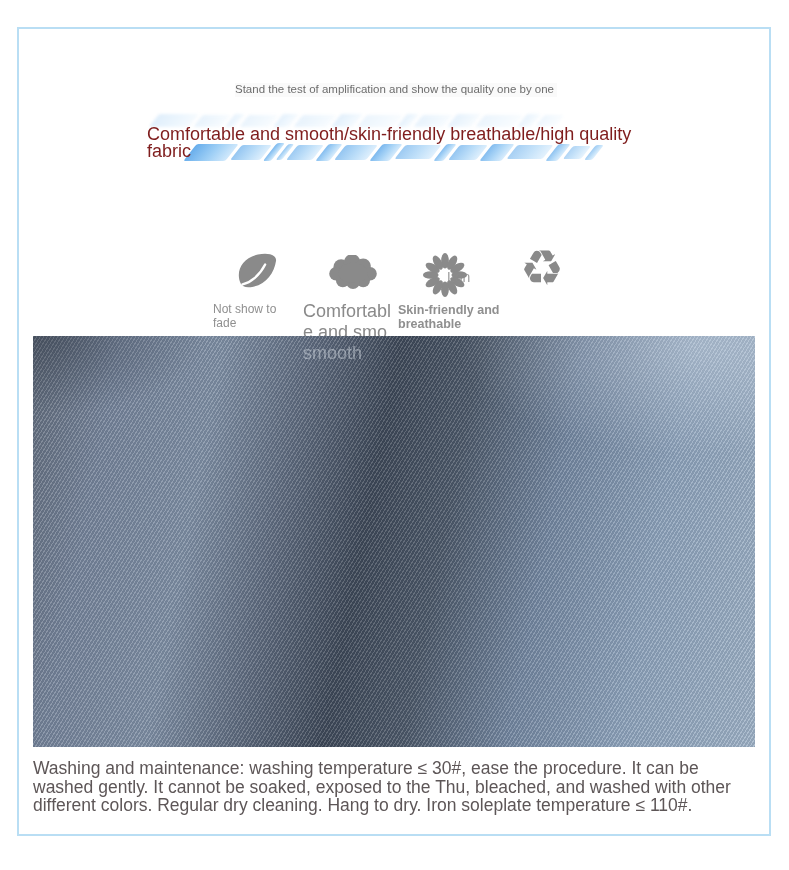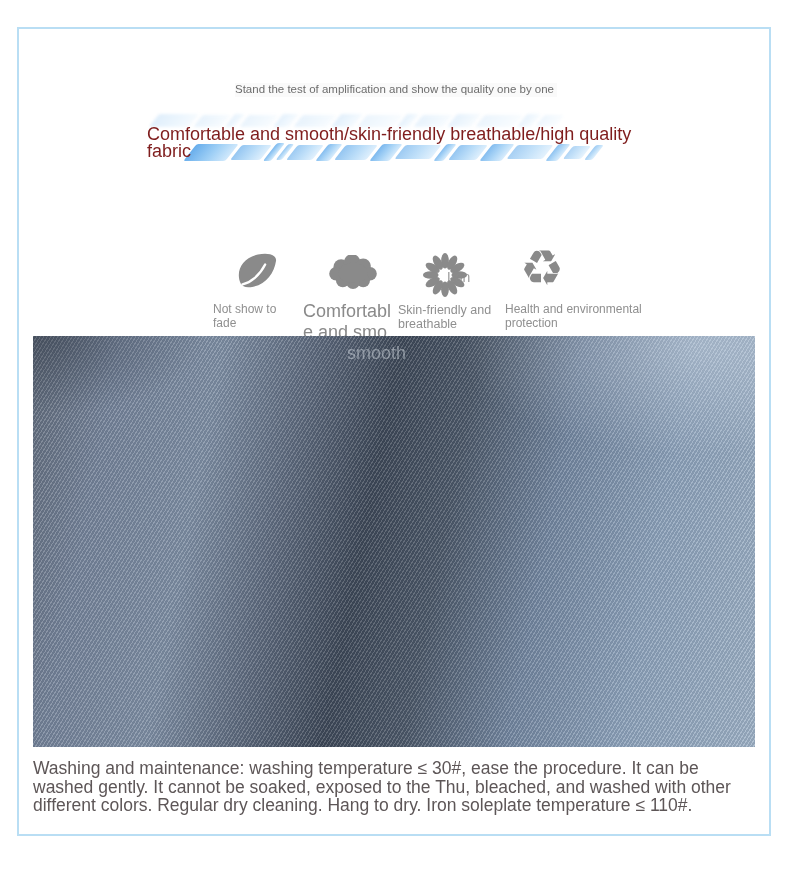--- a/index.html
+++ b/index.html
@@ -79,21 +79,21 @@
     position: absolute; left: 428px; top: 240px;
     font-size: 14px; color: rgba(140,140,140,0.85); z-index: 2;
   }
   .flabel {
     position: absolute;
     color: #8f8f8f;
     z-index: 1;
   }
   .flabel-1 { left: 194px; top: 273px; width: 84px;  font-size: 12px;   line-height: 14px; }
   .flabel-2 { left: 284px; top: 272px; width: 93px;  font-size: 18px;   line-height: 21px; word-break: break-all; color: #8a8a8a; }
-  .flabel-3 { left: 379px; top: 274px; width: 114px; font-size: 12.5px; line-height: 14px; }
+  .flabel-3 { left: 379px; top: 274px; width: 114px; font-size: 12.5px; line-height: 14px; font-weight: bold; }
   .flabel-4 { left: 486px; top: 273px; width: 152px; font-size: 12px;   line-height: 14px; }
   
   .fabric {
     position: absolute;
     left: 14px; top: 307px;
     width: 722px; height: 411px;
     z-index: 2;
     background:
       radial-gradient(ellipse 55% 45% at 92% 2%, rgba(235,243,252,0.30), rgba(235,243,252,0) 60%),
       radial-gradient(ellipse 40% 35% at 2% 0%, rgba(15,22,34,0.28), rgba(15,22,34,0) 55%),
@@ -103,21 +103,20 @@
       linear-gradient(101deg,
         #626c7b 0%, #76849a 11%, #7f8fa4 24%, #5f6b7e 35%,
         #3e4857 46%, #4c5868 56%, #7487a0 69%, #8ea3bb 83%, #9fb2c6 100%);
   }
   .smooth-overlay {
     position: absolute;
     left: 270px; top: 7px;
     font-size: 18px;
     color: rgba(225,230,238,0.45);
     z-index: 3;
-    margin-left: 44px;
   }
   
   .care {
     position: absolute;
     left: 14px; top: 730px;
     width: 726px;
     font-size: 17.5px;
     line-height: 18.5px;
     color: #5d5657;
     z-index: 1;
@@ -207,21 +206,20 @@
         <ellipse cx="25" cy="9.5" rx="4.2" ry="8.5" transform="rotate(330 25 25)"></ellipse>
       </g>
     </svg>
   </div>
   <span class="watermark-lon">Lon</span>
   <div class="icon icon-recycle">♻</div>
 
   <div class="flabel flabel-1">Not show to fade</div>
   <div class="flabel flabel-2">Comfortable and smooth</div>
   <div class="flabel flabel-3">Skin-friendly and breathable</div>
-  <div class="flabel flabel-4">Health and environmental protection</div>
 
   <div class="fabric">
     <span class="smooth-overlay">smooth</span>
   </div>
 
   <p class="care">Washing and maintenance: washing temperature ≤ 30#, ease the procedure. It can be washed gently. It cannot be soaked, exposed to the Thu, bleached, and washed with other different colors. Regular dry cleaning. Hang to dry. Iron soleplate temperature ≤ 110#.</p>
 
 </div>
 
 </body></html>

